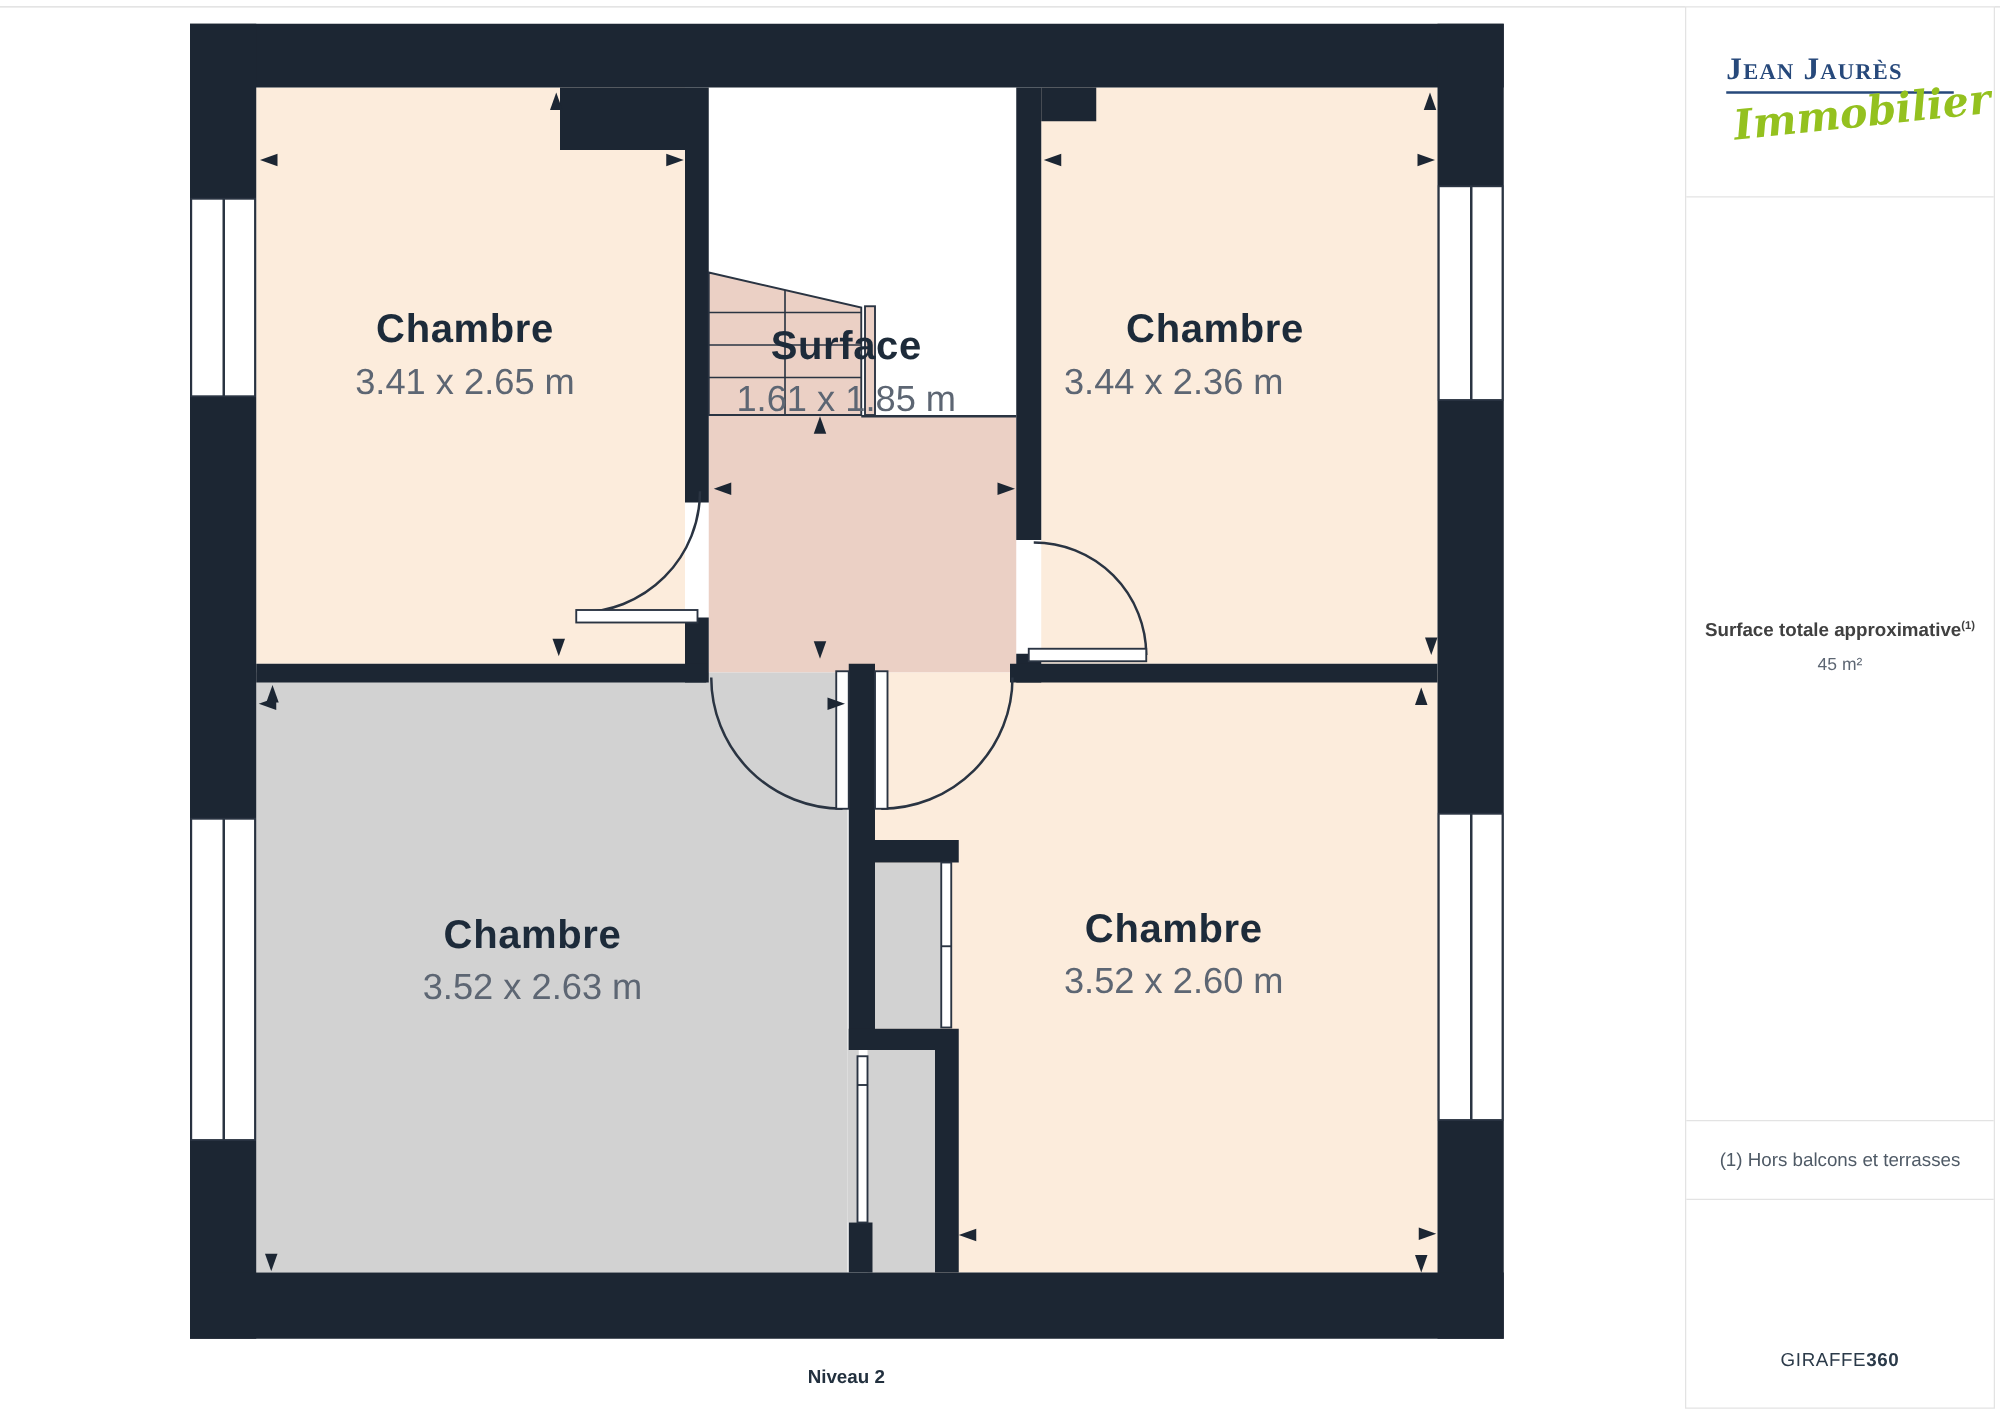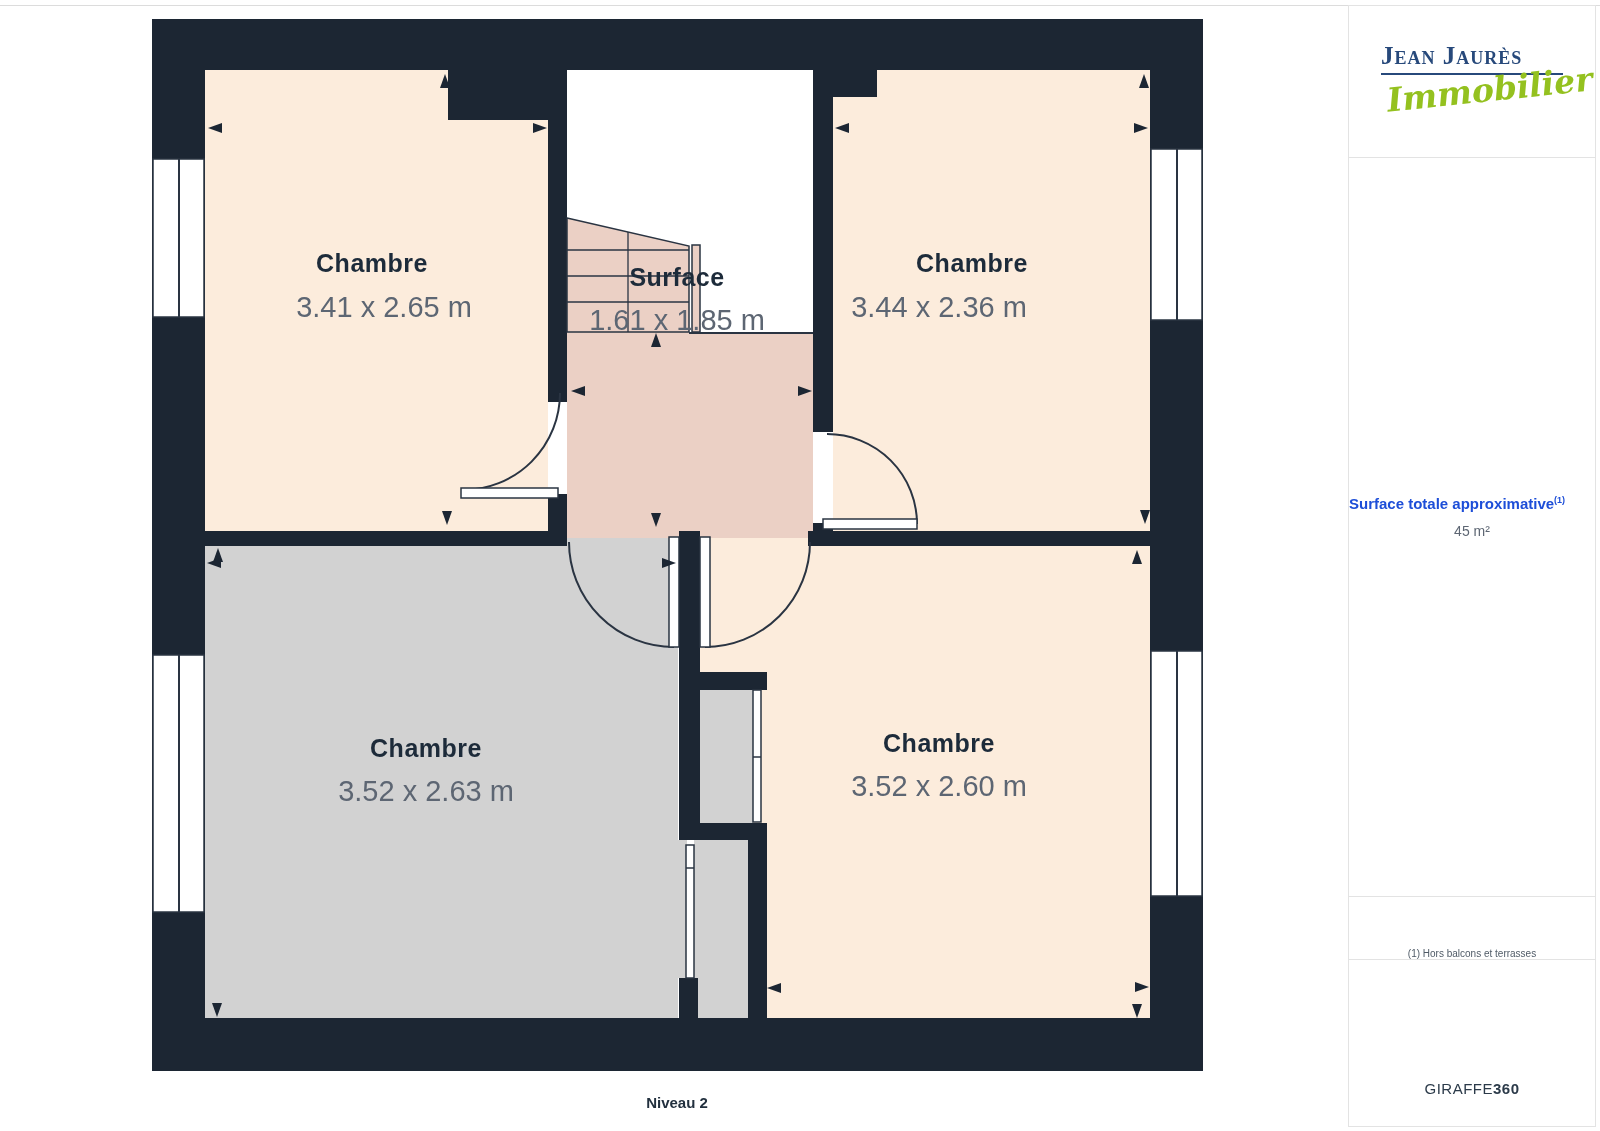--- a/index.html
+++ b/index.html
@@ -17,36 +17,36 @@
   .hairline{position:absolute;left:0;top:5px;width:1600px;height:1px;background:#dcdcdc;}
   svg.overlay{position:absolute;left:0;top:0;width:1600px;height:1131px;pointer-events:none;}
   
   .ar{position:absolute;width:0;height:0;}
   .ar-l{border-top:5px solid transparent;border-bottom:5px solid transparent;border-right:14px solid var(--wall);}
   .ar-r{border-top:5px solid transparent;border-bottom:5px solid transparent;border-left:14px solid var(--wall);}
   .ar-u{border-left:5px solid transparent;border-right:5px solid transparent;border-bottom:14px solid var(--wall);}
   .ar-d{border-left:5px solid transparent;border-right:5px solid transparent;border-top:14px solid var(--wall);}
   
   .rname,.rdims{position:absolute;transform:translate(-50%,-50%);white-space:nowrap;text-align:center;}
-  .rname{font-size:25px;font-weight:700;color:var(--ink);letter-spacing:.5px;}
+  .rname{font-size:32px;font-weight:700;color:var(--ink);letter-spacing:.5px;}
   .rdims{font-size:29px;font-weight:400;color:var(--dim);}
   .floor-label{position:absolute;transform:translate(-50%,-50%);font-size:15px;font-weight:700;color:#22303e;}
   
   .sidebar{position:absolute;left:1348px;top:5px;width:246px;height:1120px;background:#fff;border:1px solid var(--border);}
   .sb-div{position:absolute;left:0;width:100%;height:1px;background:var(--border);}
   .logo{position:absolute;left:32px;top:36px;width:185px;}
   .logo-name{font-family:"Liberation Serif",serif;font-variant:small-caps;font-weight:600;
              font-size:25px;letter-spacing:1px;color:var(--navy);line-height:1.1;}
   .logo-rule{height:2px;background:var(--navy);margin-top:3px;width:182px;}
   .logo-tag{font-family:"DejaVu Serif",serif;font-style:italic;font-weight:700;font-size:33px;
             color:var(--green);transform:rotate(-6deg);transform-origin:left top;margin-top:6px;margin-left:4px;}
-  .surf-title{position:absolute;left:0;top:489px;width:100%;text-align:left;font-size:15px;font-weight:700;color:#1d4ed8;}
+  .surf-title{position:absolute;left:0;top:489px;width:100%;text-align:center;font-size:15px;font-weight:700;color:#404040;}
   .surf-title sup{font-size:9px;}
   .surf-value{position:absolute;left:0;top:517px;width:100%;text-align:center;font-size:14px;color:var(--dim);}
-  .footnote{position:absolute;left:0;top:942px;width:100%;text-align:center;font-size:10px;color:var(--muted);}
+  .footnote{position:absolute;left:0;top:914px;width:100%;text-align:center;font-size:15px;color:var(--muted);}
   .legal{position:absolute;left:13px;top:972px;width:220px;text-align:center;font-size:12.5px;line-height:1.68;color:var(--muted);}
   .giraffe{position:absolute;left:0;top:1074px;width:100%;text-align:center;font-size:15px;letter-spacing:.5px;color:#2b3a49;}
   .giraffe .b{font-weight:700;}
 </style>
 </head>
 <body>
 
 <div class="hairline"></div>
 
 <div class="abs" style="left:0;top:0;width:1348px;height:1131px;">
@@ -152,21 +152,21 @@
   <div class="ar ar-l" style="left:207px;top:558px;"></div>
   <div class="ar ar-r" style="left:662px;top:558px;"></div>
   <div class="ar ar-d" style="left:212px;top:1003px;"></div>
 
   <div class="ar ar-l" style="left:767px;top:983px;"></div>
   <div class="ar ar-r" style="left:1135px;top:982px;"></div>
   <div class="ar ar-u" style="left:1132px;top:550px;"></div>
   <div class="ar ar-d" style="left:1132px;top:1004px;"></div>
 
   <div class="rname" style="left:372px;top:263px;">Chambre</div>
-  <div class="rdims" style="left:372px;top:307px;margin-left:12px;">3.41 x 2.65 m</div>
+  <div class="rdims" style="left:372px;top:307px;">3.41 x 2.65 m</div>
 
   <div class="rname" style="left:972px;top:263px;">Chambre</div>
   <div class="rdims" style="left:939px;top:307px;">3.44 x 2.36 m</div>
 
   <div class="rname" style="left:677px;top:277px;">Surface</div>
   <div class="rdims" style="left:677px;top:320px;">1.61 x 1.85 m</div>
 
   <div class="rname" style="left:426px;top:748px;">Chambre</div>
   <div class="rdims" style="left:426px;top:791px;">3.52 x 2.63 m</div>
 

